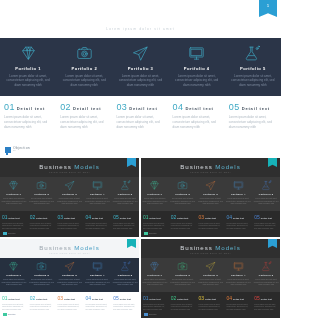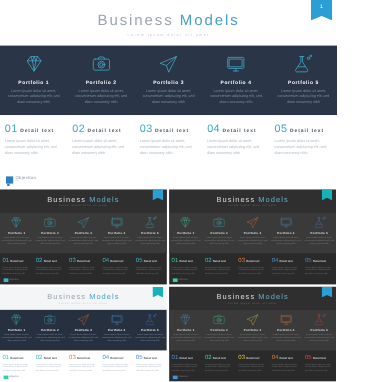--- a/index.html
+++ b/index.html
@@ -76,24 +76,20 @@
   .th-fn{font-size:1.9px;}
 </style>
 </head>
 <body>
 
 <div class="page">
 
   <div class="hero">
 
     <div class="hero-head">
-      <div class="hero-title">
-        <span class="t-gray">Business</span>
-        <span class="t-blue">Models</span>
-      </div>
       <div class="hero-sub">Lorem ipsum dolor sit amet</div>
       <div class="ribbon">
         <span>1</span>
       </div>
     </div>
 
     <div class="band" id="hero-band">
         <div class="band-col">
           <div class="band-ico">
             <svg width="17" height="17" viewBox="0 0 24 24" aria-hidden="true">

